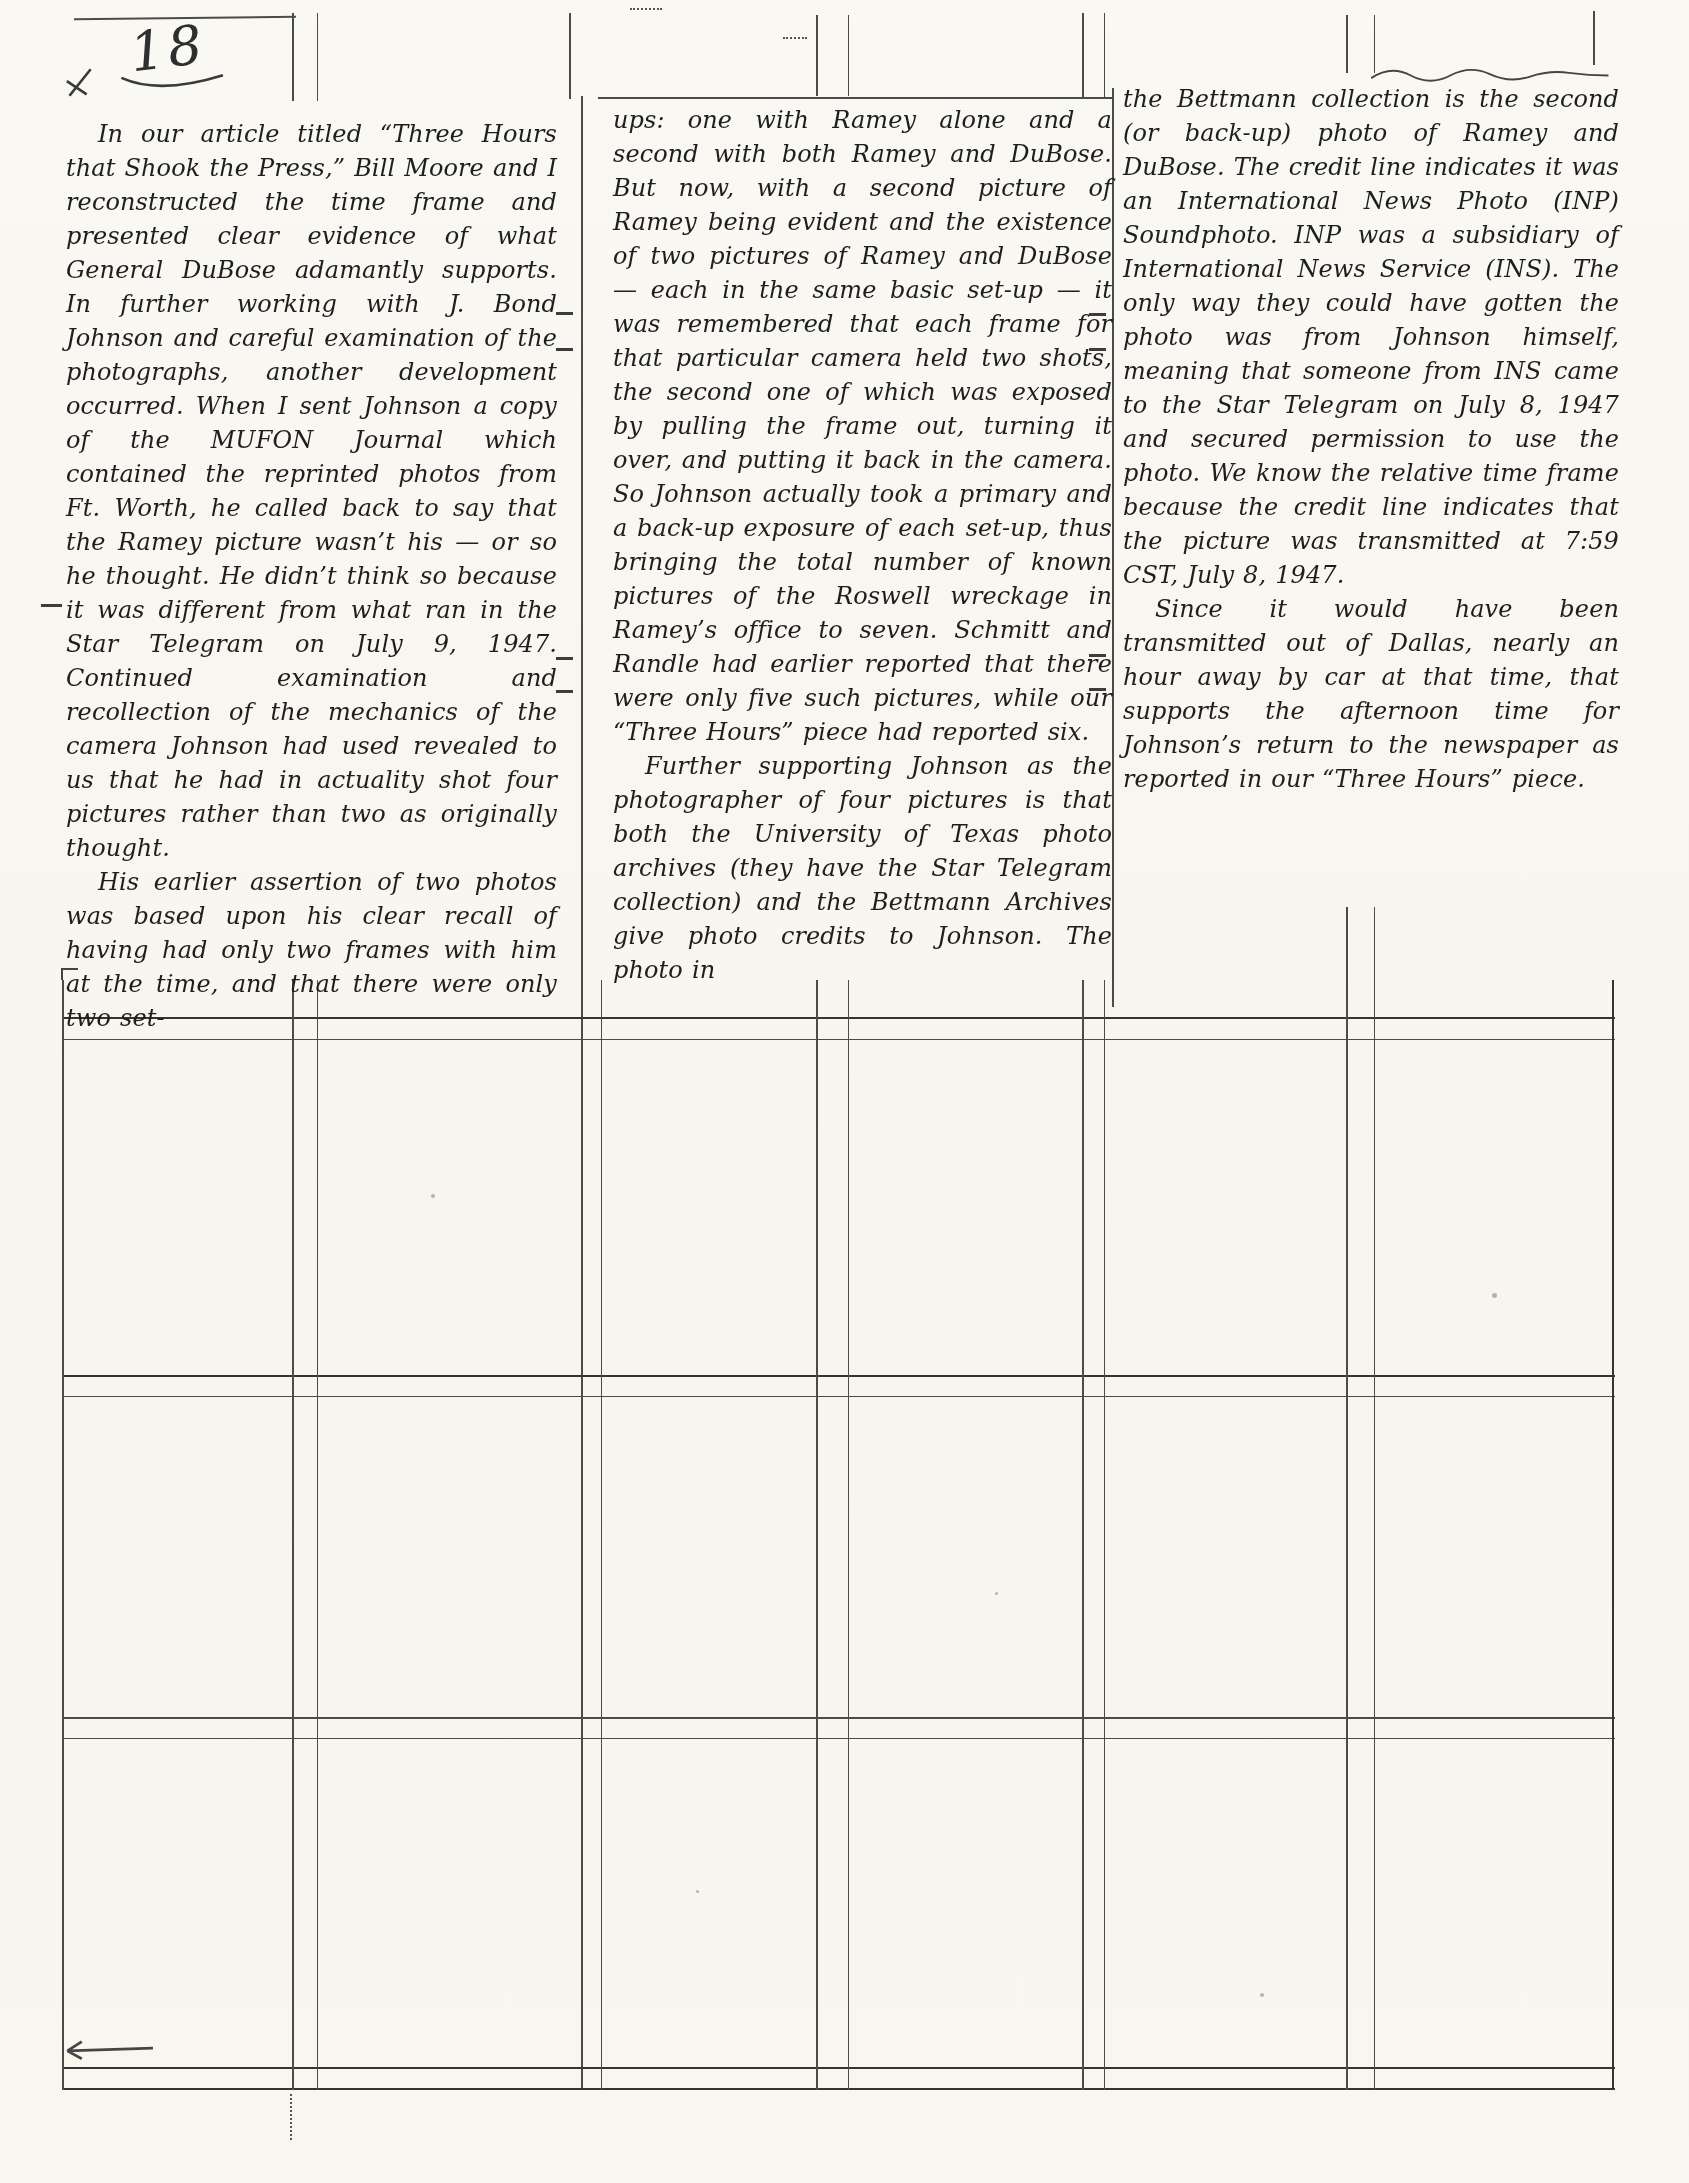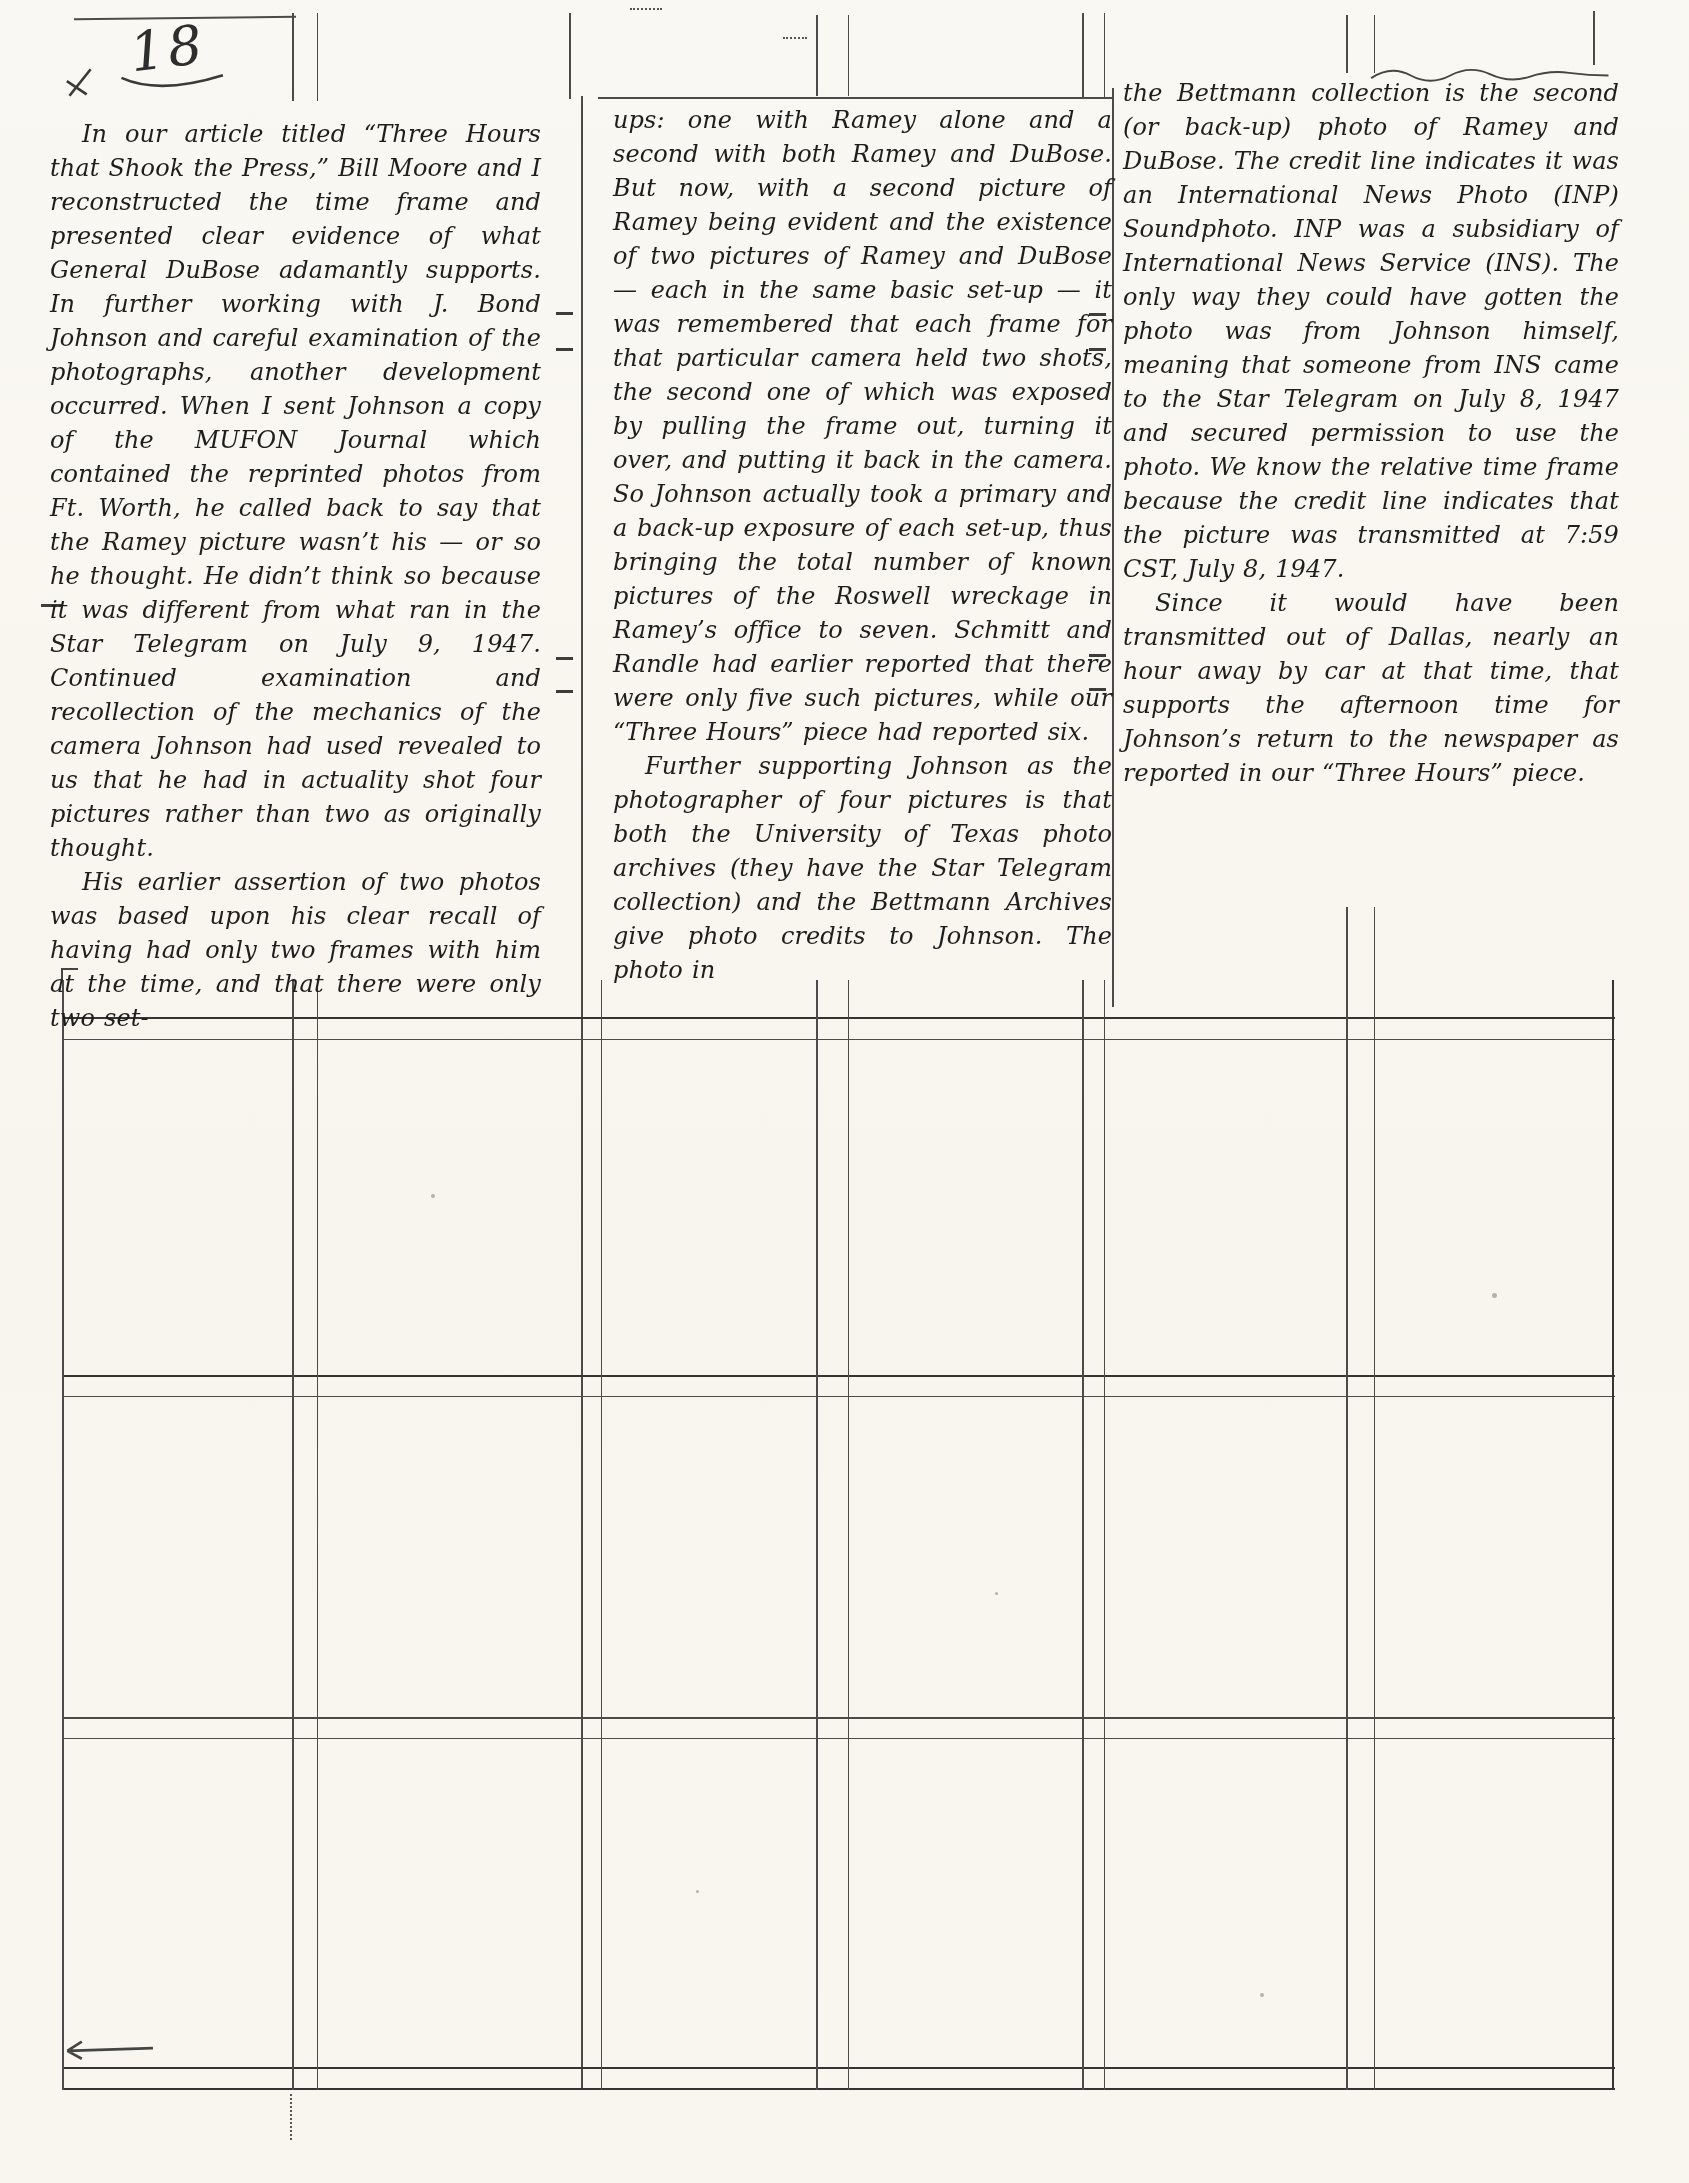--- a/index.html
+++ b/index.html
@@ -135,29 +135,29 @@
   </svg>
 
   <div class="dotted-v" style="left:290px; top:2094px; height:46px;"></div>
 
   <div class="speck" style="left:431px; top:1194px; width:4px; height:4px;"></div>
   <div class="speck" style="left:995px; top:1592px; width:3.3px; height:3.3px;"></div>
   <div class="speck" style="left:1492px; top:1293px; width:4.6px; height:4.6px;"></div>
   <div class="speck" style="left:696px; top:1890px; width:3.3px; height:3.3px;"></div>
   <div class="speck" style="left:1260px; top:1993px; width:4px; height:4px;"></div>
 
-  <div class="col" style="left:50px; top:117px; width:491px;">
+  <div class="col" style="left:66px; top:117px; width:491px;">
     <p class="indent">In our article titled “Three Hours that Shook the Press,” Bill Moore and I reconstructed the time frame and presented clear evidence of what General DuBose adamantly supports. In further working with J. Bond Johnson and careful examination of the photographs, another development occurred. When I sent Johnson a copy of the MUFON Journal which contained the reprinted photos from Ft. Worth, he called back to say that the Ramey picture wasn’t his — or so he thought. He didn’t think so because it was different from what ran in the Star Telegram on July 9, 1947. Continued examination and recollection of the mechanics of the camera Johnson had used revealed to us that he had in actuality shot four pictures rather than two as originally thought.</p>
     <p class="indent">His earlier assertion of two photos was based upon his clear recall of having had only two frames with him at the time, and that there were only two set-</p>
   </div>
 
   <div class="col" style="left:604px; top:103px; width:499px;margin-left:9px;">
     <p>ups: one with Ramey alone and a second with both Ramey and DuBose. But now, with a second picture of Ramey being evident and the existence of two pictures of Ramey and DuBose — each in the same basic set-up — it was remembered that each frame for that particular camera held two shots, the second one of which was exposed by pulling the frame out, turning it over, and putting it back in the camera. So Johnson actually took a primary and a back-up exposure of each set-up, thus bringing the total number of known pictures of the Roswell wreckage in Ramey’s office to seven. Schmitt and Randle had earlier reported that there were only five such pictures, while our “Three Hours” piece had reported six.</p>
     <p class="indent">Further supporting Johnson as the photographer of four pictures is that both the University of Texas photo archives (they have the Star Telegram collection) and the Bettmann Archives give photo credits to Johnson. The photo in</p>
   </div>
 
-  <div class="col" style="left:1123px; top:76px; width:496px;">
+  <div class="col" style="left:1123px; top:82px; width:496px;">
     <p>the Bettmann collection is the second (or back-up) photo of Ramey and DuBose. The credit line indicates it was an International News Photo (INP) Soundphoto. INP was a subsidiary of International News Service (INS). The only way they could have gotten the photo was from Johnson himself, meaning that someone from INS came to the Star Telegram on July 8, 1947 and secured permission to use the photo. We know the relative time frame because the credit line indicates that the picture was transmitted at 7:59 CST, July 8, 1947.</p>
     <p class="indent">Since it would have been transmitted out of Dallas, nearly an hour away by car at that time, that supports the afternoon time for Johnson’s return to the newspaper as reported in our “Three Hours” piece.</p>
   </div>
 
 </div>
 
 
 </body></html>

